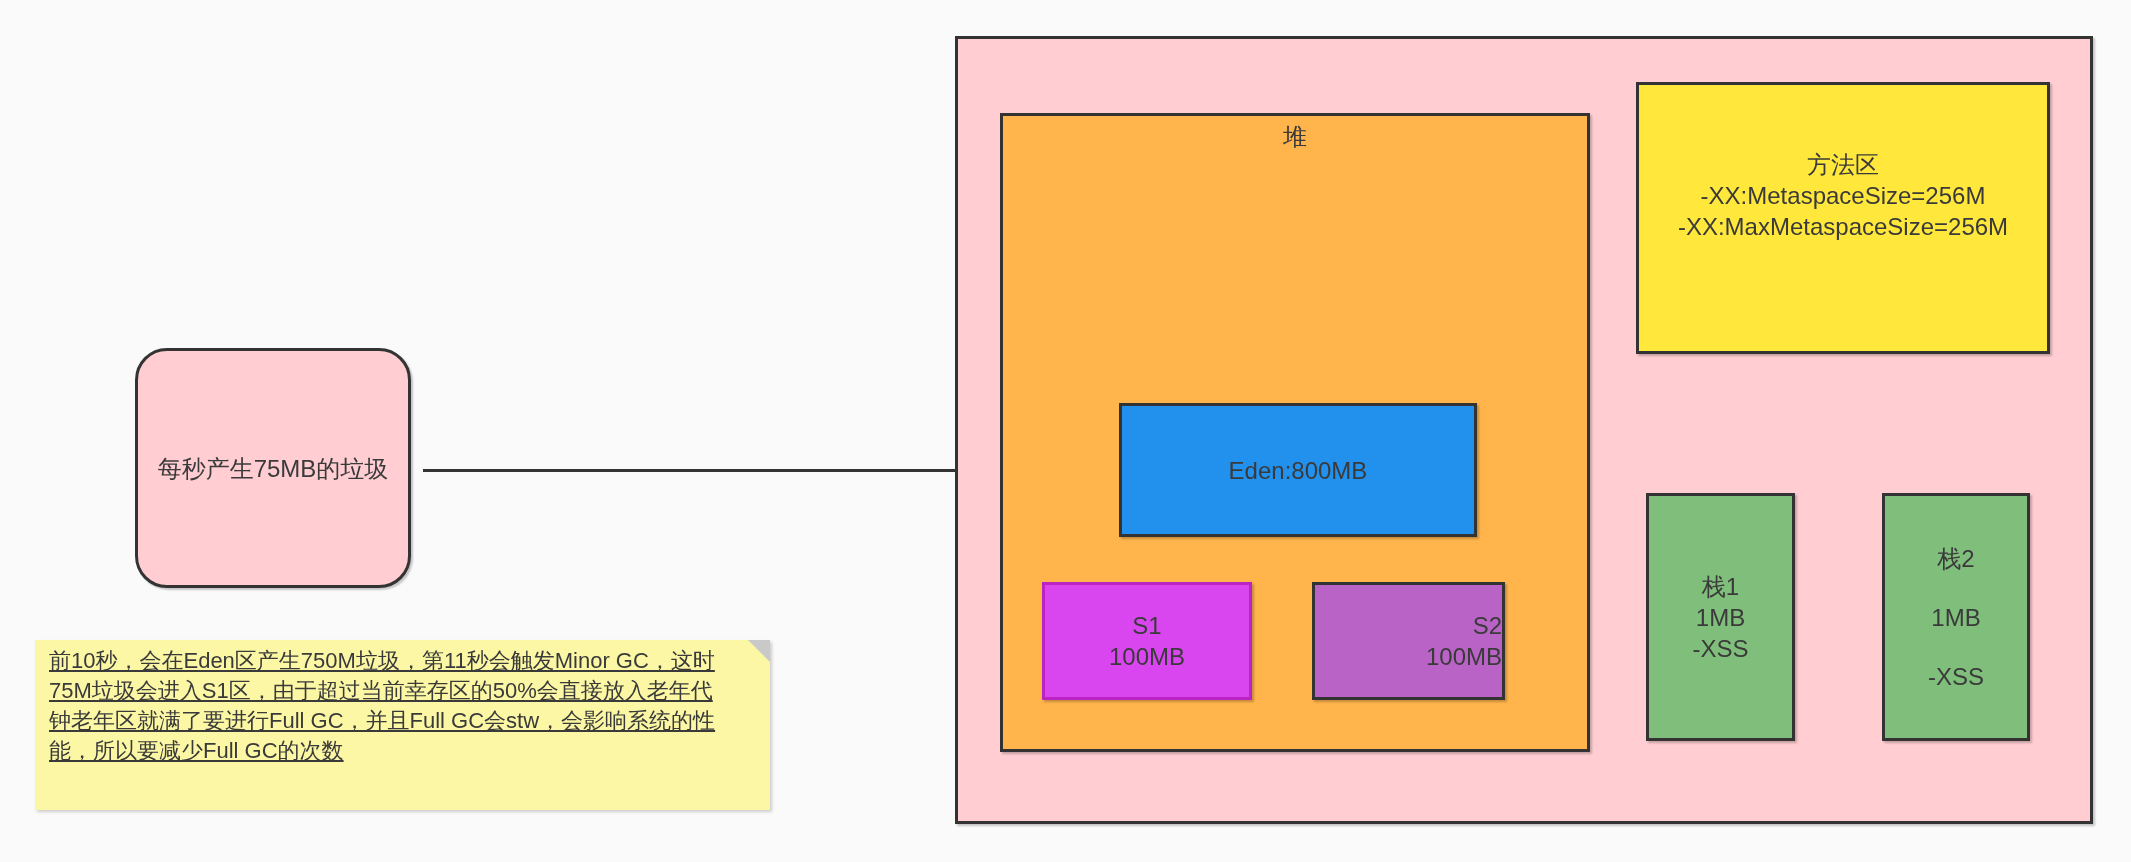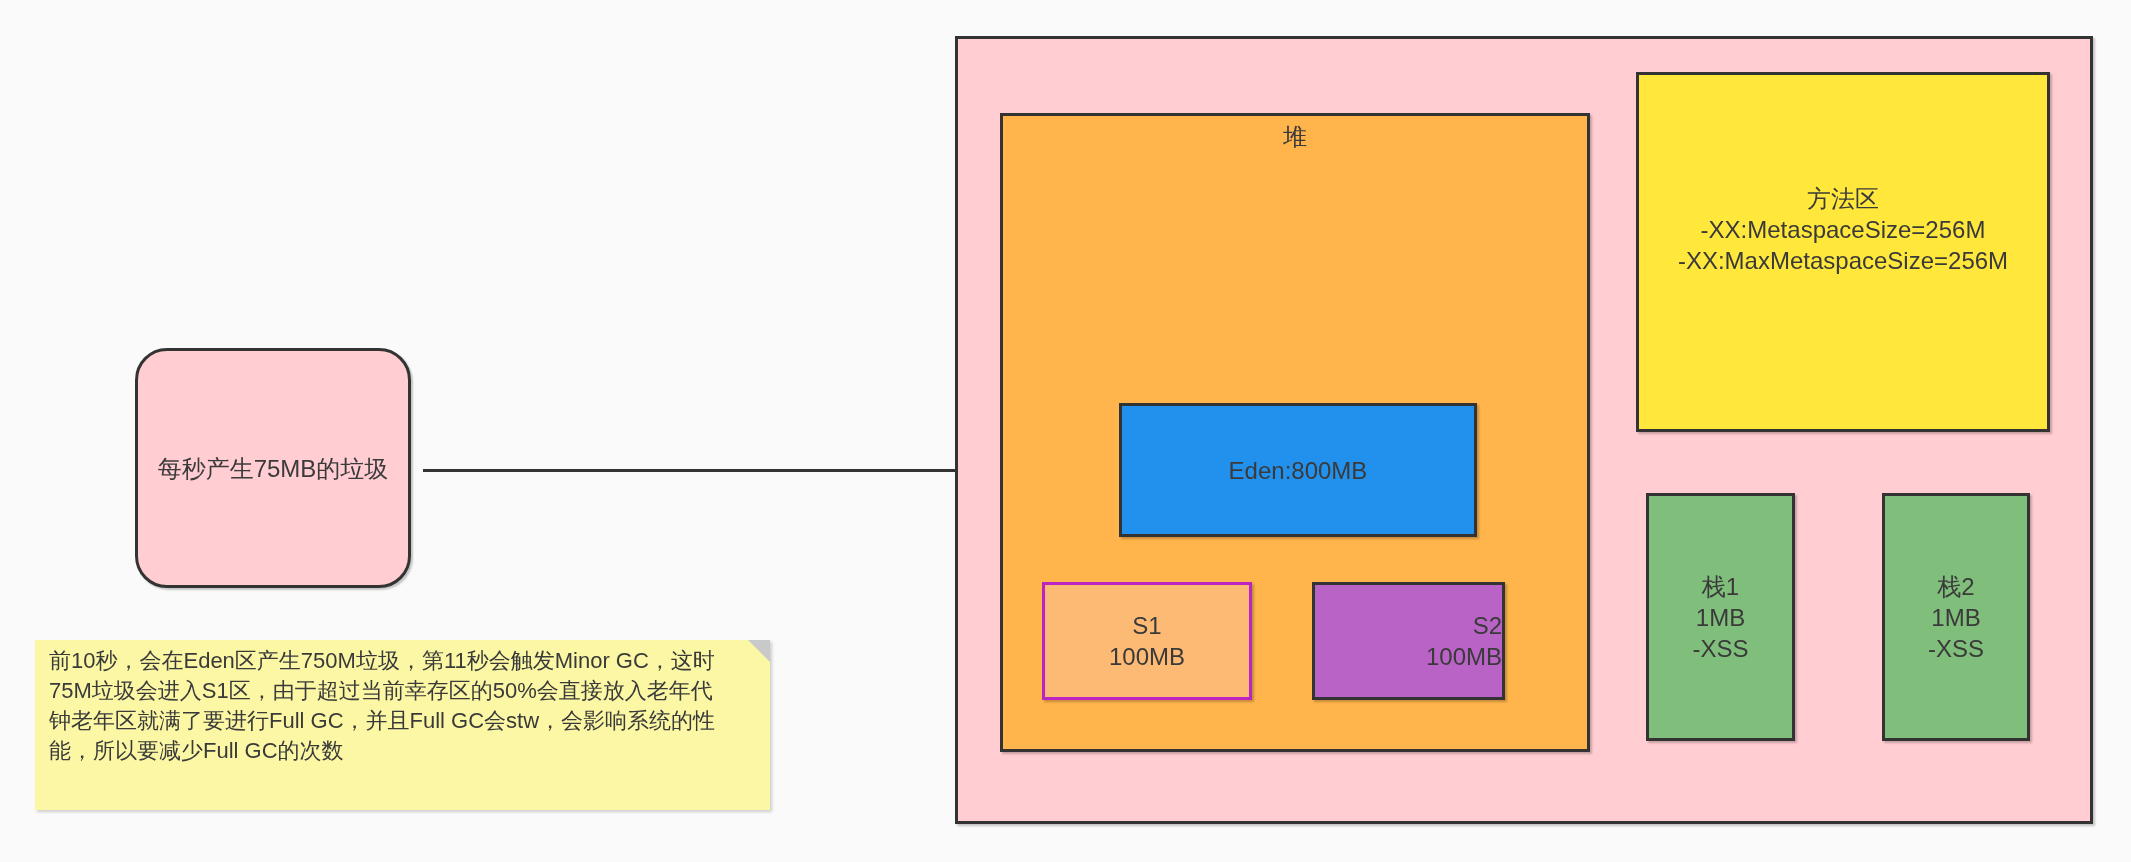--- a/index.html
+++ b/index.html
@@ -35,29 +35,30 @@
   
   .jvm-container { left: 955px; top: 36px; width: 1138px; height: 788px; display: block; }
   
   .heap { left: 42px; top: 74px; width: 590px; height: 639px; display: block; }
   .heap-title { position: absolute; left: 0; top: 5px; width: 100%; text-align: center; }
   .old-box  { left: 94px;  top: 111px; width: 378px; height: 128px; }
   .eden-box { left: 104px; top: 287px; width: 358px; height: 134px; }
   .s1-box   { left: 39px;  top: 466px; width: 210px; height: 118px; }
   .s2-box   { left: 309px; top: 466px; width: 193px; height: 118px; align-items: flex-end; }
   
-  .method-box { left: 678px; top: 33px; width: 414px; height: 360px; padding-bottom: 46px; }
+  .method-box { left: 678px; top: 43px; width: 414px; height: 272px; padding-bottom: 46px; }
   .stack1-box { left: 688px; top: 454px; width: 149px; height: 248px; text-align: right; }
   .stack2-box { left: 924px; top: 454px; width: 148px; height: 248px; }
   
   .note {
     position: absolute; left: 35px; top: 640px; width: 735px; height: 170px;
     box-sizing: border-box; padding: 6px 26px 0 14px;
     font-size: 22px; line-height: 30px;
     box-shadow: 2px 2px 3px rgba(0,0,0,0.18);
+    text-decoration: underline;
   }
   .note .p2-first { margin-top: 25px; }
   .note-fold { position: absolute; top: 0; right: 0; width: 22px; height: 22px; }
 </style>
 </head>
 <body>
 
 <div class="canvas">
 
   <div class="shape source-box" style="background-color: rgb(255, 205, 210);">
@@ -72,21 +73,21 @@
     <div class="shape heap" style="background-color: rgb(255, 180, 76);">
       <div class="heap-title">
         <div>堆</div>
       </div>
 
 
       <div class="shape eden-box" style="background-color: rgb(34, 145, 238); margin-left: 12px;">
         <div>Eden:800MB</div>
       </div>
 
-      <div class="shape s1-box" style="background-color: #fdba74; border-color: rgb(187, 36, 194);">
+      <div class="shape s1-box" style="background-color: #d946ef; border-color: rgb(187, 36, 194);">
         <div>S1</div>
         <div>100MB</div>
       </div>
 
       <div class="shape s2-box" style="background-color: rgb(186, 99, 198);">
         <div>S2</div>
         <div>100MB</div>
       </div>
     </div>
 
@@ -95,21 +96,21 @@
       <div>-XX:MetaspaceSize=256M</div>
       <div>-XX:MaxMetaspaceSize=256M</div>
     </div>
 
     <div class="shape stack1-box" style="background-color: rgb(128, 190, 124);">
       <div>栈1</div>
       <div>1MB</div>
       <div>-XSS</div>
     </div>
 
-    <div class="shape stack2-box" style="background-color: rgb(128, 190, 124);">
+    <div class="shape stack2-box" style="background-color: rgb(128, 190, 124); gap: 28px;">
       <div>栈2</div>
       <div>1MB</div>
       <div>-XSS</div>
     </div>
 
   </div>
 
   <div class="note" style="background-color: rgb(251, 247, 164);">
     <svg class="note-fold" width="22" height="22">
       <polygon points="0,0 22,0 22,22" fill="#c9c9c9"></polygon>

